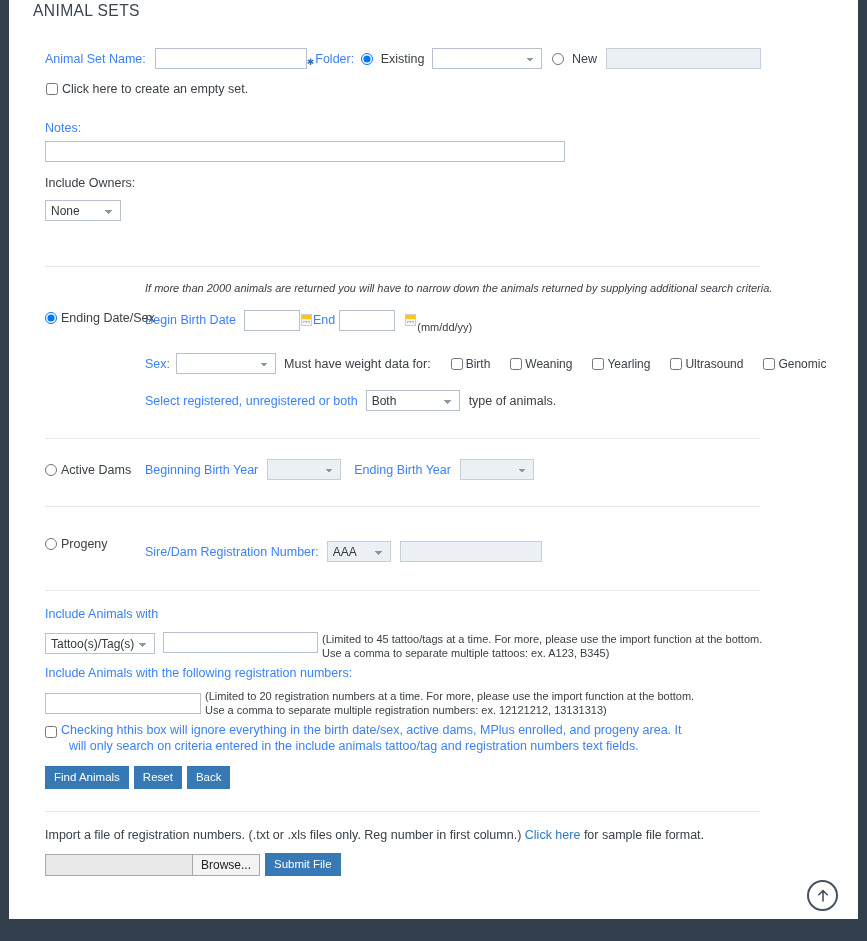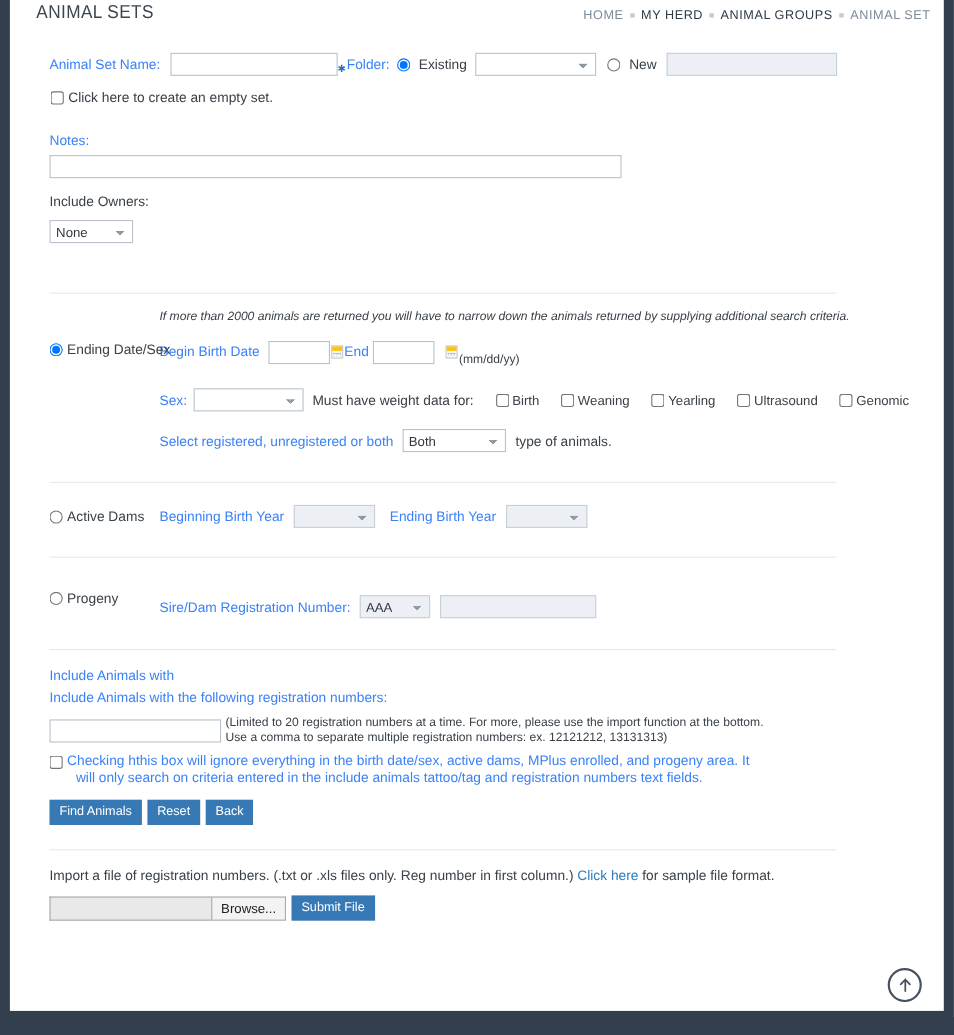--- a/index.html
+++ b/index.html
@@ -196,29 +196,20 @@
   .checkbox-inline input { margin-right: 3px; }
 </style>
 </head>
 <body>
 
 <div class="page-frame">
  <div class="inner">
 
   <div class="page-header">
     <div class="page-title">ANIMAL SETS</div>
-    <div class="breadcrumb">
-      <a class="crumb" href="#">HOME</a>
-      <span class="crumb-sep"></span>
-      <a class="crumb dark" href="#">MY HERD</a>
-      <span class="crumb-sep"></span>
-      <a class="crumb dark" href="#">ANIMAL GROUPS</a>
-      <span class="crumb-sep"></span>
-      <a class="crumb" href="#">ANIMAL SET</a>
-    </div>
   </div>
 
   <div class="content">
 
     
     <div class="row set-name-row">
       <span class="lbl-bold">Animal Set Name:</span>
       <input type="text" style="width: 152px; margin-left: 9px;" value="">
       <span class="req-mark">✱</span>
       <span class="lbl-bold">Folder:</span>
@@ -355,20 +346,30 @@
         <input type="text" class="readonly-blue" style="width: 142px; margin-left: 9px; margin-top: 16px;" value="">
       </div>
     </div>
 
     <hr class="sep">
 
     
     <div style="padding-top:16px;">
       <div class="lbl-bold">Include Animals with</div>
 
+      <div class="row" style="margin-top:11px; align-items:flex-start;">
+        <select style="width:110px; margin-top:1px;">
+          <option>Tattoo(s)/Tag(s)</option>
+        </select>
+        <input type="text" style="width: 155px; margin-left: 8px;" value="">
+        <div style="margin-left:4px; margin-top:0px;" class="muted-note">
+          <div>(Limited to 45 tattoo/tags at a time. For more, please use the import function at the bottom.</div>
+          <div>Use a comma to separate multiple tattoos: ex. A123, B345)</div>
+        </div>
+      </div>
 
       <div class="lbl-bold" style="margin-top:6px;">Include Animals with the following registration numbers:</div>
 
       <div class="row" style="margin-top:9px; align-items:center;">
         <input type="text" style="width: 156px;" value="">
         <div style="margin-left:4px;" class="muted-note">
           <div>(Limited to 20 registration numbers at a time. For more, please use the import function at the bottom.</div>
           <div>Use a comma to separate multiple registration numbers: ex. 12121212, 13131313)</div>
         </div>
       </div>

